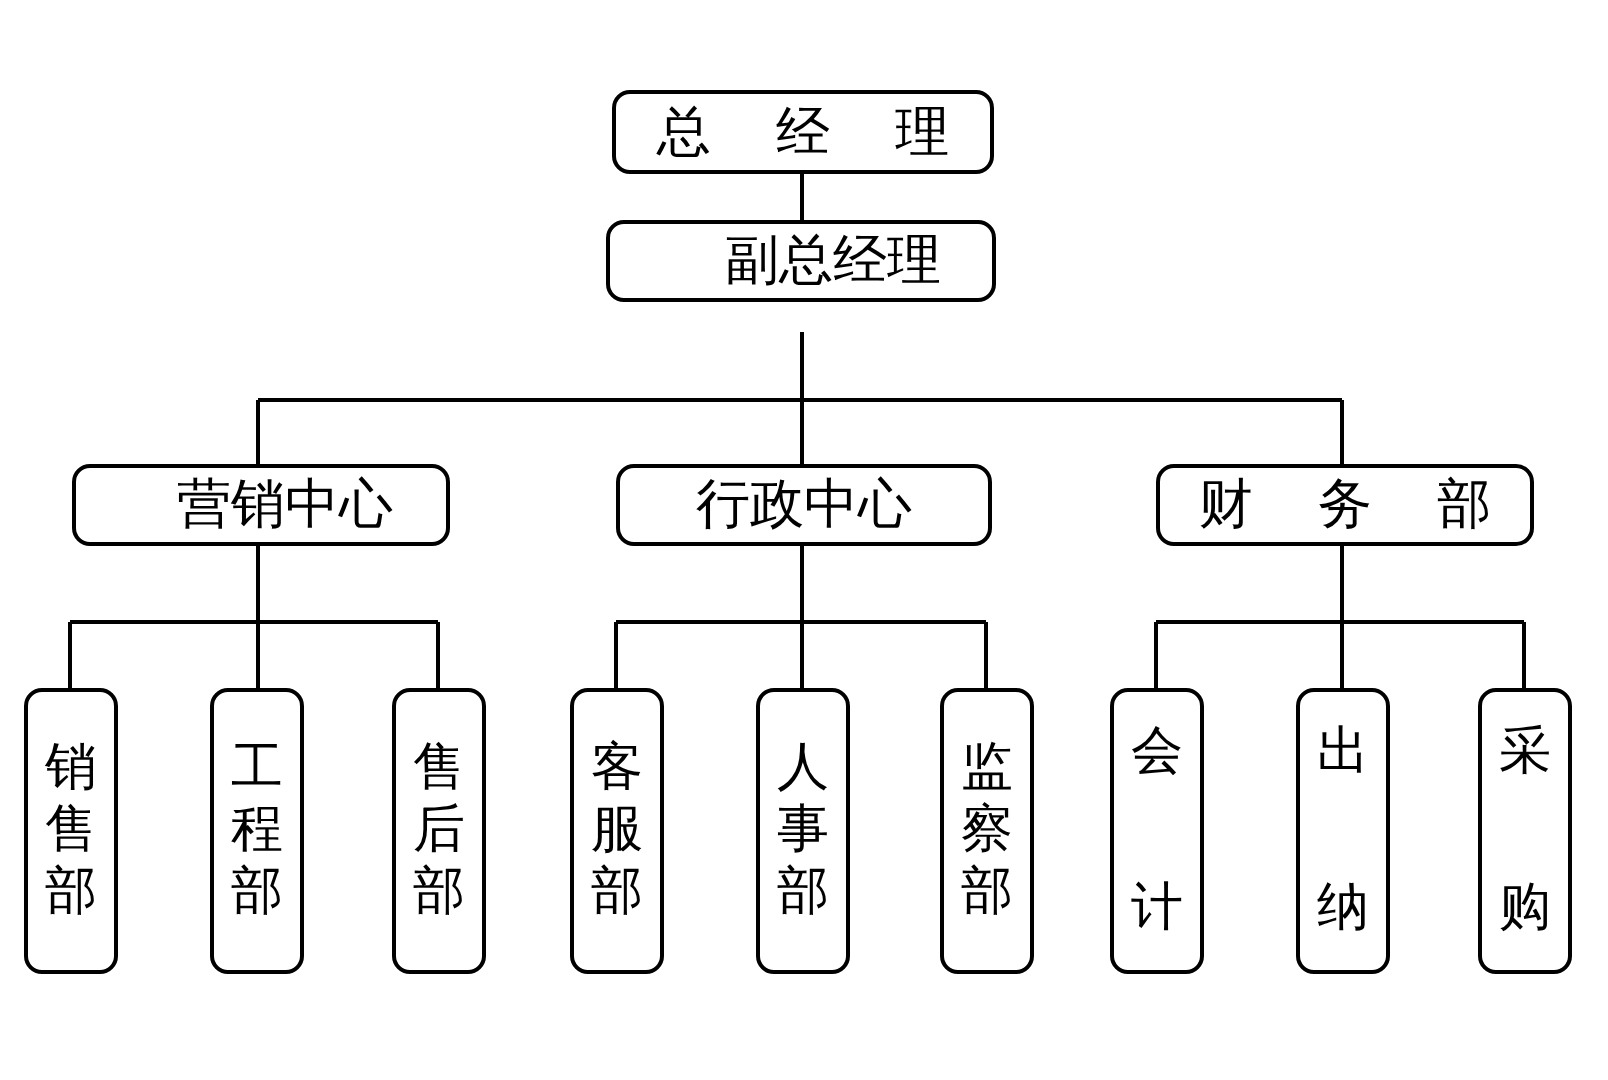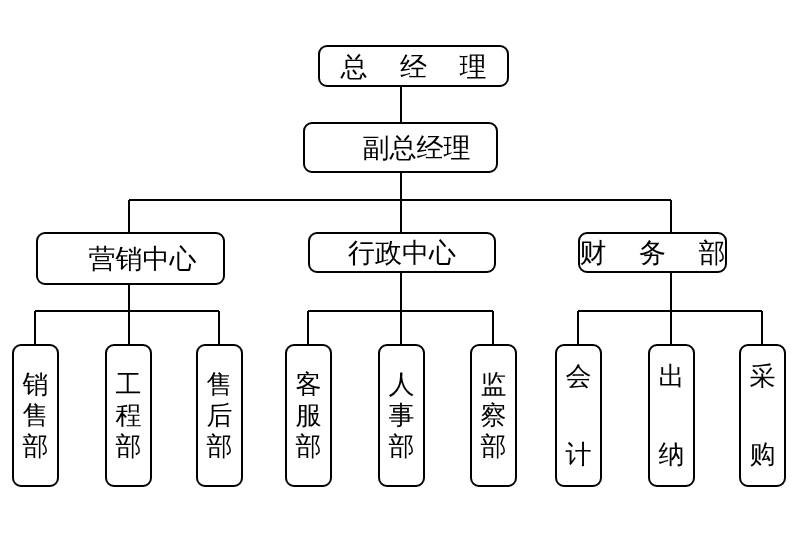--- a/index.html
+++ b/index.html
@@ -98,29 +98,29 @@
       <line x1="493" y1="311" x2="493" y2="344"></line>
 
       <line x1="671" y1="272" x2="671" y2="311"></line>
       <line x1="578" y1="311" x2="762" y2="311"></line>
       <line x1="578" y1="311" x2="578" y2="344"></line>
       <line x1="671" y1="311" x2="671" y2="344"></line>
       <line x1="762" y1="311" x2="762" y2="344"></line>
     </g>
   </svg>
 
-  <div class="node node-h spaced" style="left:306px; top:45px; width:191px; height:42px;margin-left:12px;">总 经 理</div>
+  <div class="node node-h spaced" style="left:306px; top:45px; width:191px; height:42px;">总 经 理</div>
 
-  <div class="node node-h" style="left:303px; top:122px; width:195px; height:51px;padding-left:32px;">副总经理</div>
+  <div class="node node-h" style="left:303px; top:110px; width:195px; height:41px;padding-left:32px;">副总经理</div>
 
-  <div class="node node-h" style="left:36px; top:232px; width:189px; height:53px;padding-left:24px;">营销中心</div>
+  <div class="node node-h" style="left:36px; top:232px; width:189px; height:41px;padding-left:24px;">营销中心</div>
 
   <div class="node node-h" style="left:308px; top:232px; width:188px; height:41px;text-align:center;">行政中心</div>
 
-  <div class="node node-h spaced" style="left:578px; top:232px; width:149px; height:41px;">财 务 部</div>
+  <div class="node node-h spaced" style="left:578px; top:232px; width:189px; height:41px;">财 务 部</div>
 
   <div class="node node-v" style="left:12px; top:344px; width:47px; height:143px;">
     <span class="vlabel">
       <span>销</span>
       <span>售</span>
       <span>部</span>
     </span>
   </div>
 
   <div class="node node-v" style="left:105px; top:344px; width:47px; height:143px;">

